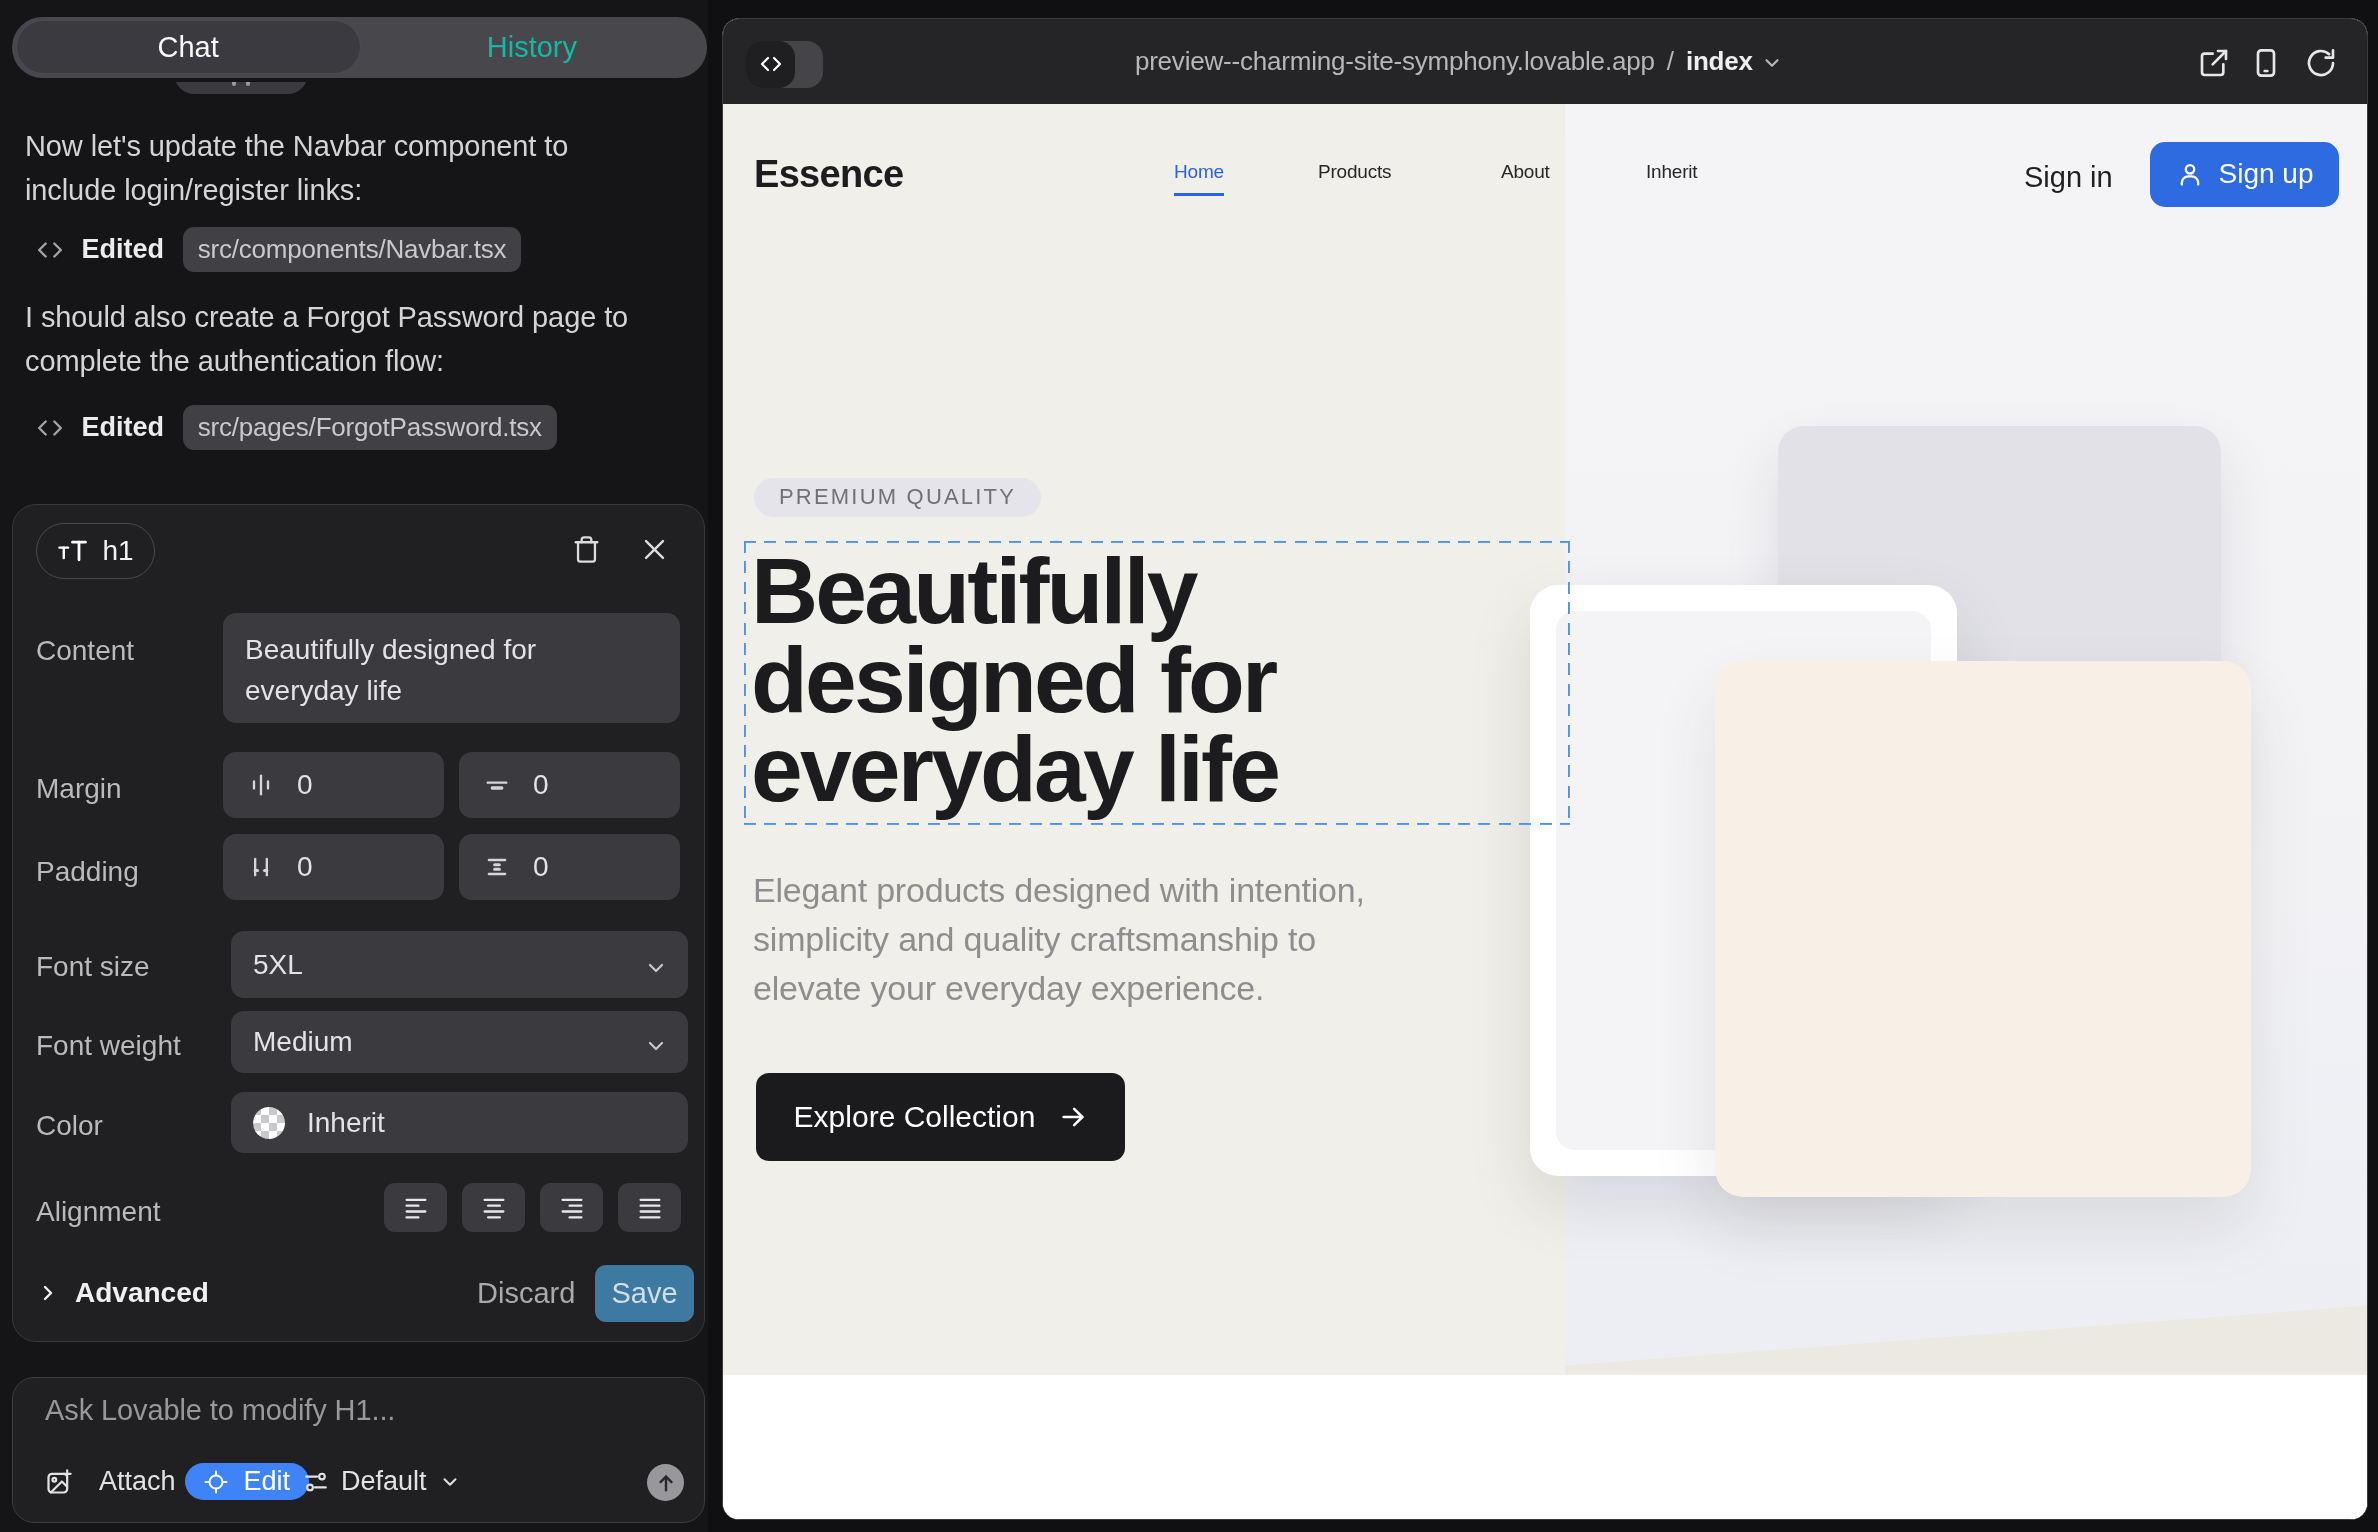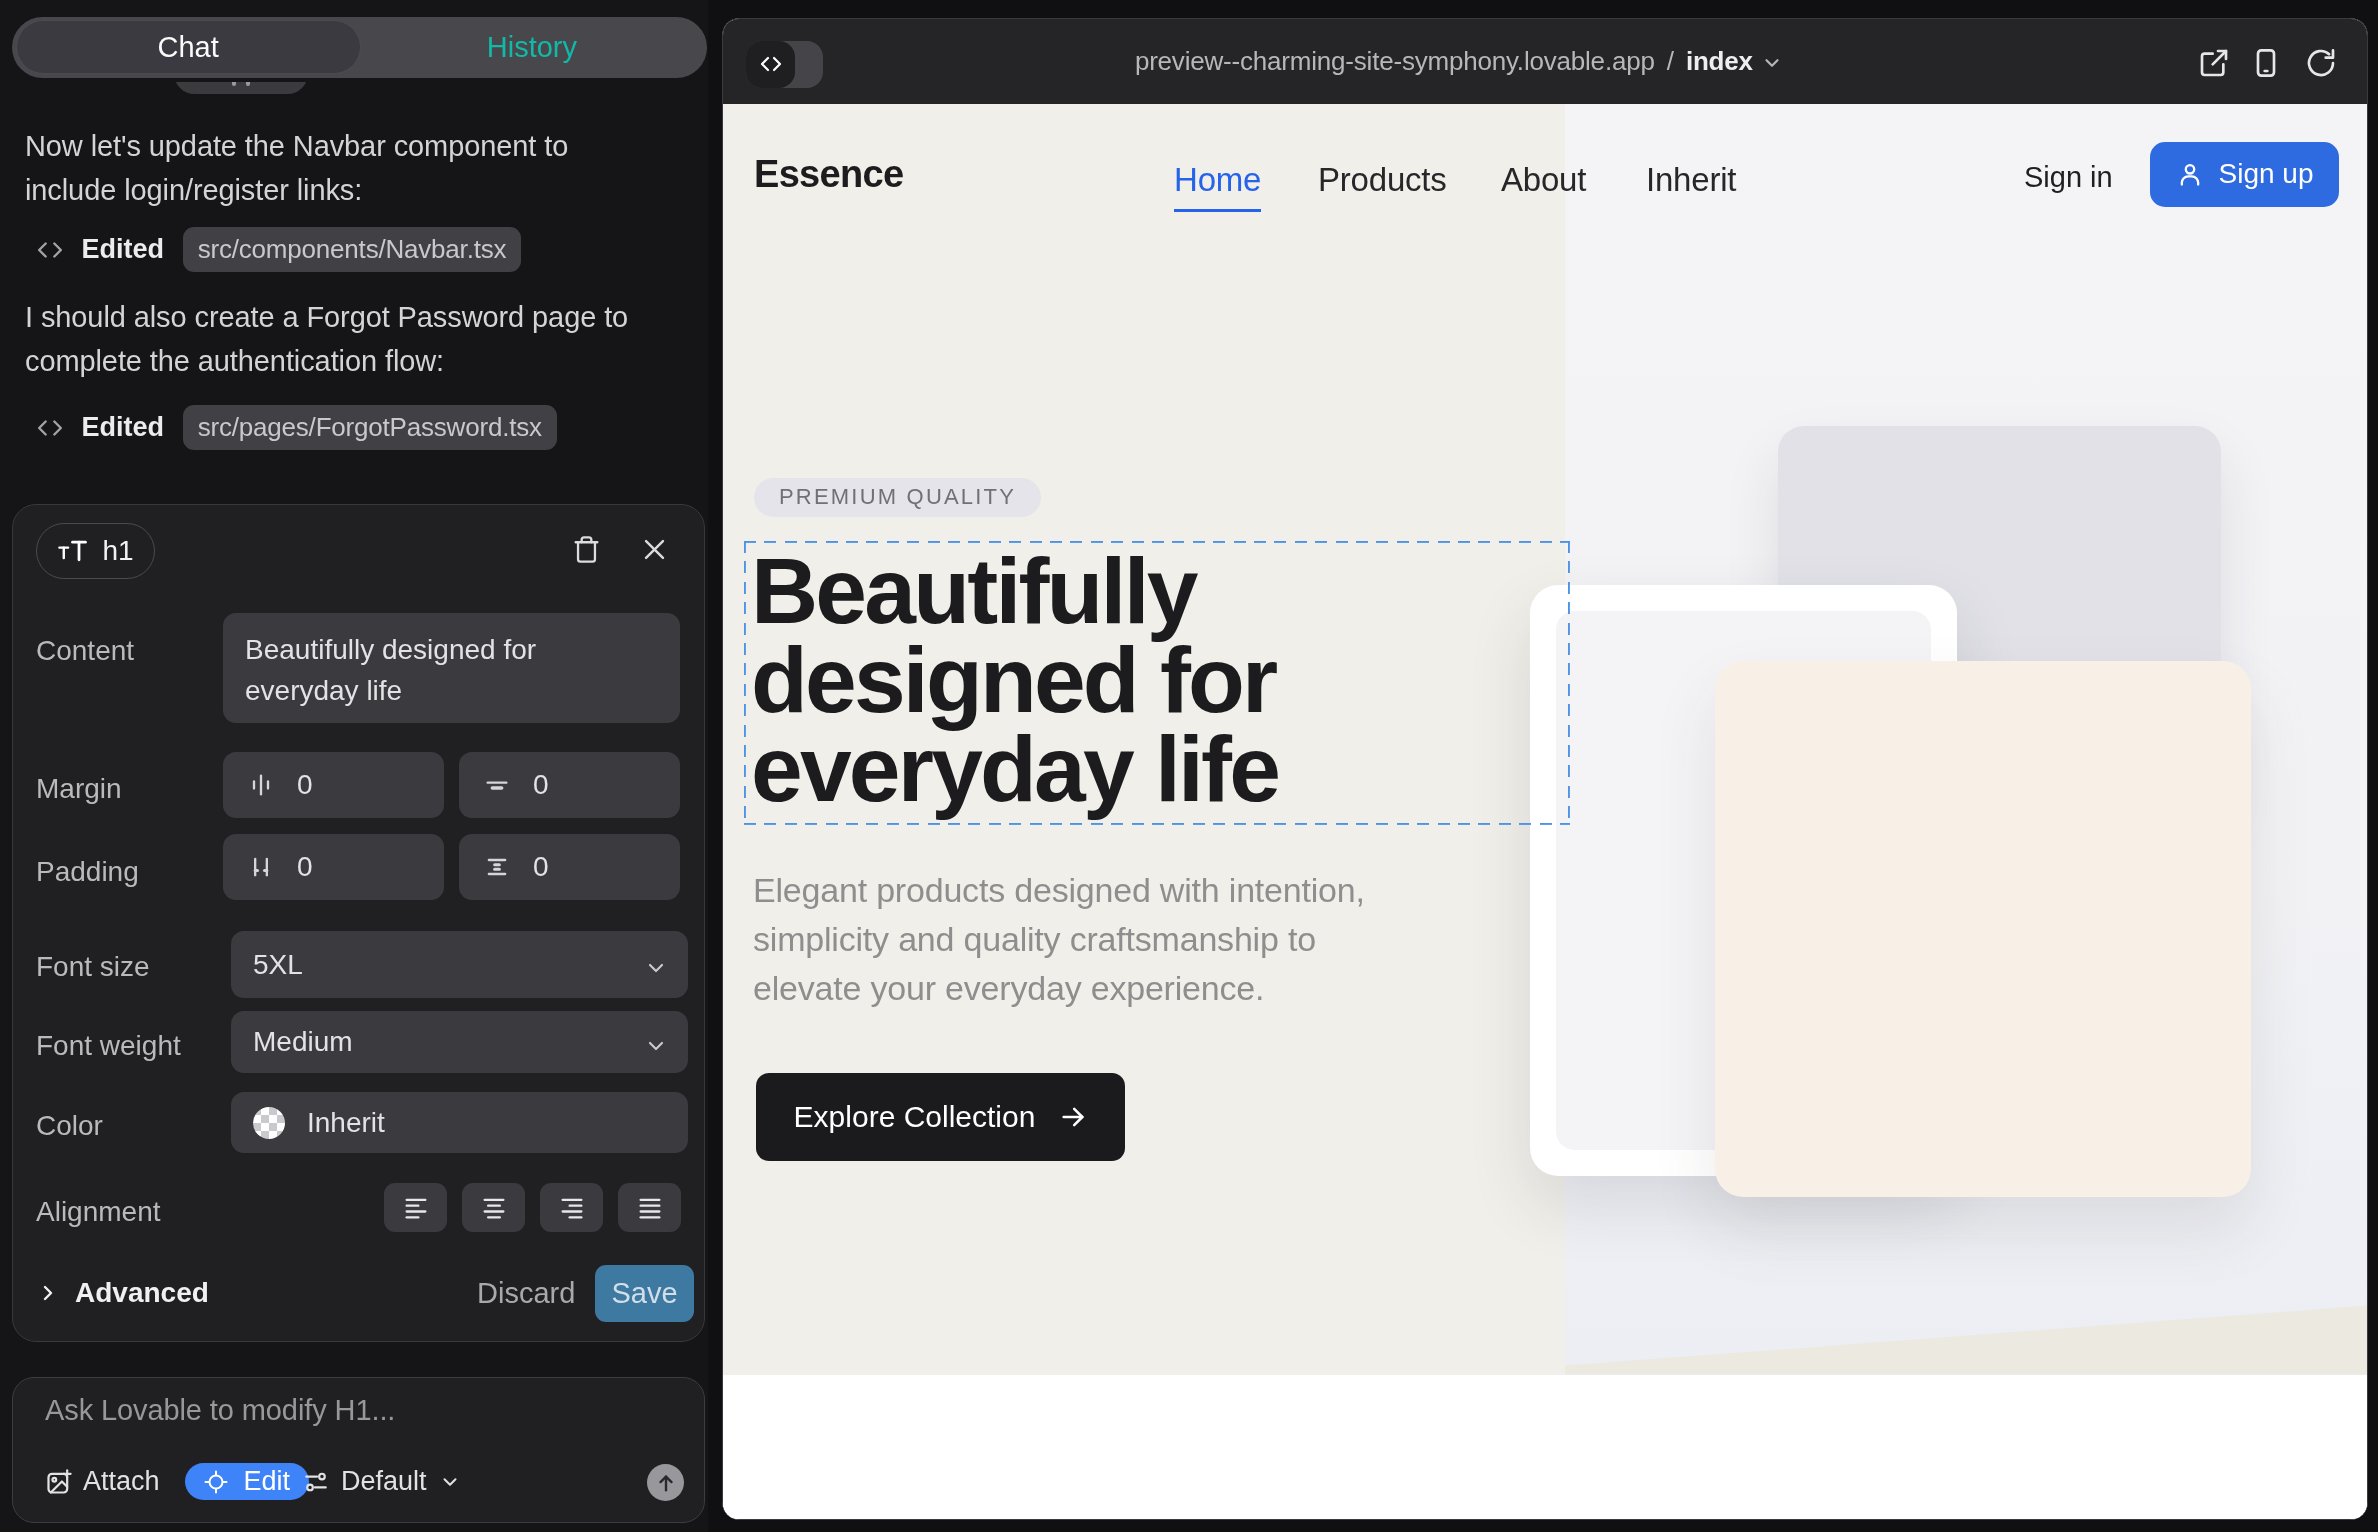--- a/index.html
+++ b/index.html
@@ -67,21 +67,21 @@
   #save-btn { position:absolute; left:582px; top:760px; width:99px; height:57px;
     background:#3d79a1; border-radius:11px; display:flex; align-items:center; justify-content:center;
     font-size:29px; color:#d2dfe9; cursor:pointer; }
 
   
   #composer { position:absolute; left:12px; top:1377px; width:693px; height:146px;
     background:#202023; border:1.4px solid #3c3c41; border-radius:22px;text-decoration:underline; }
   #composer-input { position:absolute; left:32px; top:16px; width:631px; font-size:29px;
     color:#98989c; letter-spacing:-0.1px; }
   #attach-btn { position:absolute; left:32px; top:85px; height:37px; display:flex;
-    align-items:center; gap:10px; color:#e2e2e5; font-size:27px; cursor:pointer; }
+    align-items:center; gap:26px; color:#e2e2e5; font-size:27px; cursor:pointer; }
   #edit-pill { position:absolute; left:172px; top:85px; height:37px; padding:0 18.6px;
     background:#3e83f8; border-radius:18.6px; display:flex; align-items:center; gap:16px;
     color:#fff; font-size:27px; cursor:pointer; }
   #mode-btn { position:absolute; left:290px; top:85px; height:37px; display:flex;
     align-items:center; gap:12px; color:#e2e2e5; font-size:27px; cursor:pointer; }
   #send-btn { position:absolute; left:634px; top:86px; width:37px; height:37px; border-radius:50%;
     background:#98989c; display:flex; align-items:center; justify-content:center;
     color:#29292c; cursor:pointer; }
 
   
@@ -110,21 +110,21 @@
   #bg-right { position:absolute; left:842px; top:0; width:802px; height:1271px; overflow:hidden;
     background:linear-gradient(180deg,#f4f4f6 0%,#f2f2f5 62%,#edeff4 88%,#eceef3 100%); }
   #diag-band { position:absolute; left:0; top:0; width:100%; height:100%;
     background:#ece9e1; clip-path:polygon(0 1262px, 100% 1202px, 100% 100%, 0 100%); }
   #bottom-strip { position:absolute; left:0; top:1271px; width:100%; height:146px; background:#ffffff; }
 
   
   #site-nav { position:absolute; left:0; top:0; width:100%; height:144px; }
   #brand { position:absolute; left:31px; top:49px; font-size:38px; font-weight:700;
     color:#1d1d1f; letter-spacing:-0.7px; }
-  .nav-link { position:absolute; top:57px; font-size:33px; color:#27272a; cursor:pointer; letter-spacing:-0.2px; }
+  .nav-link { position:absolute; top:57px; font-size:19px; color:#27272a; cursor:pointer; letter-spacing:-0.2px; }
   #nav-home { left:451px; color:#2563eb; }
   #nav-home::after { content:""; position:absolute; left:0; right:0; bottom:-13px; height:2.8px; background:#2563eb; }
   #nav-products { left:595px; }
   #nav-about { left:778px; }
   #nav-contact { left:923px; }
   #signin-link { position:absolute; left:1301px; top:57px; font-size:29px; color:#1f1f23; cursor:pointer; }
   #signup-btn { position:absolute; left:1427px; top:38px; width:189px; height:65px;
     background:#2e6be0; border-radius:15px; display:flex; align-items:center; justify-content:center;
     gap:15px; color:#fff; font-size:28px; cursor:pointer; }
 

